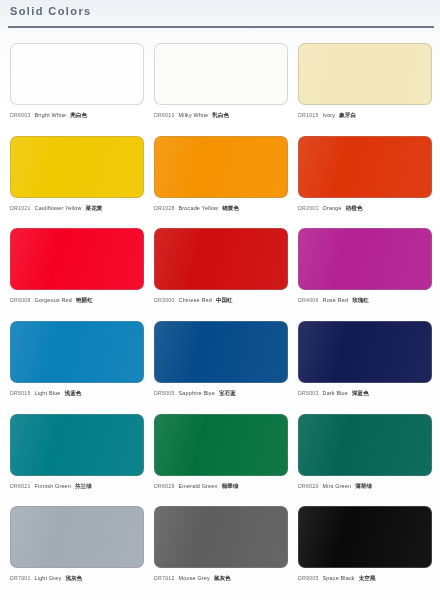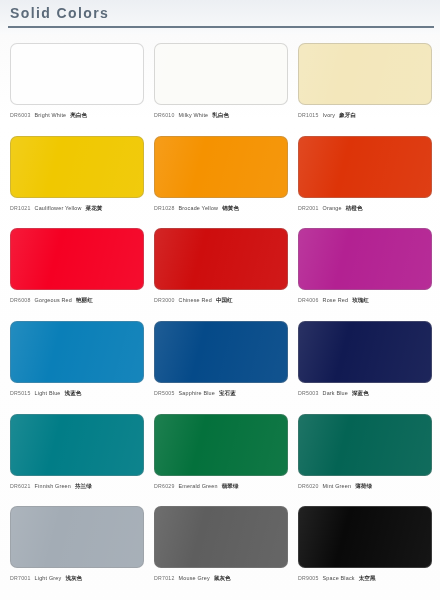--- a/index.html
+++ b/index.html
@@ -29,21 +29,21 @@
     left: 0;
     right: 0;
     height: 34px;
     background: linear-gradient(180deg, #eceff3 0%, #f3f5f7 55%, #fafbfc 100%);
   }
 
   .title {
     position: absolute;
     left: 10px;
     top: 5px;
-    font-size: 14px;
+    font-size: 11px;
     font-weight: bold;
     letter-spacing: 1.4px;
     color: #5c6b7a;
     font-family: "Liberation Sans", sans-serif;
   }
 
   .rule {
     position: absolute;
     left: 8px;
     right: 6px;

